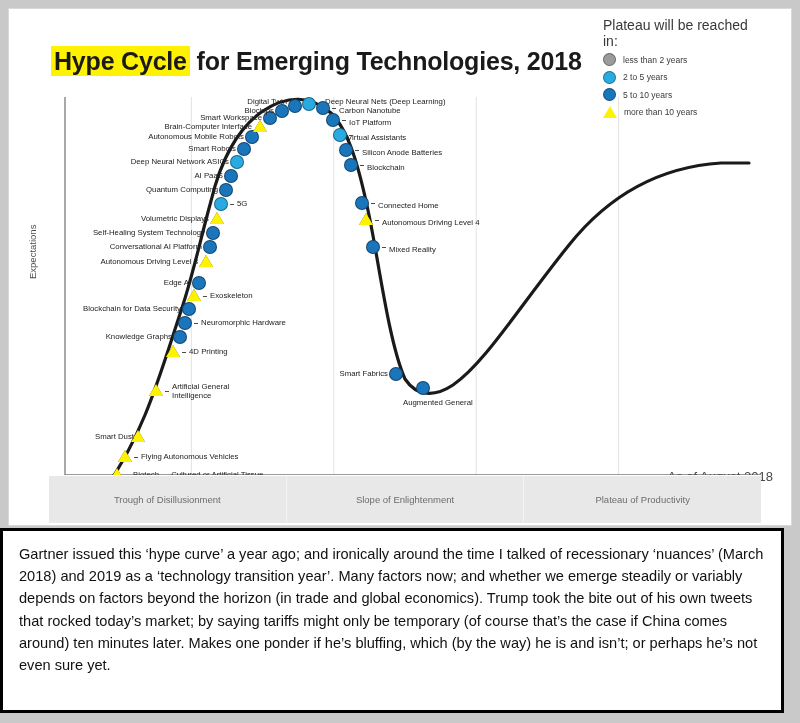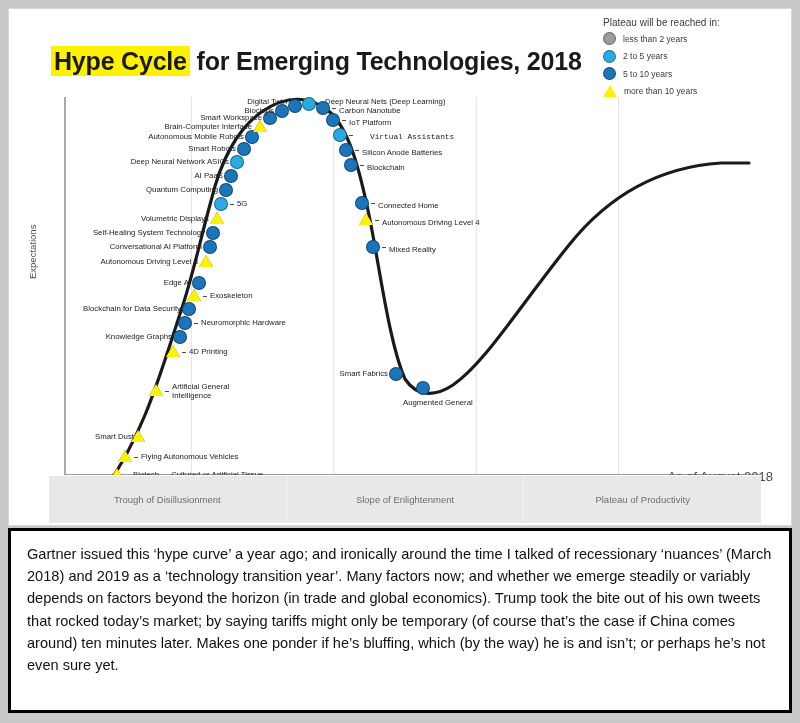--- a/index.html
+++ b/index.html
@@ -21,21 +21,21 @@
     font-size:25px;font-weight:bold;color:#1a1a1a;white-space:nowrap;
     letter-spacing:-0.2px;
   }
   .title .hl{background:#fff200;padding:1px 3px;}
 
   .plot{position:absolute;left:40px;top:88px;width:712px;height:400px;}
   .plot svg{display:block;}
 
   
   .legend{position:absolute;left:594px;top:8px;width:150px;}
-  .legend-title{font-size:10px;color:#3a3a3a;margin-bottom:4px;}
+  .legend-title{font-size:14px;color:#3a3a3a;margin-bottom:4px;}
   .legend-row{display:flex;align-items:center;margin-bottom:4.5px;}
   .legend-row .lbl{font-size:8.5px;color:#3a3a3a;margin-left:7px;}
   .sw{width:13px;height:13px;flex:none;}
   .sw.circle{border-radius:50%;}
   .sw.tri{
     width:0;height:0;border-left:7px solid transparent;
     border-right:7px solid transparent;border-bottom:12px solid #fff200;
     position:relative;
   }
   .sw.tri::after{
@@ -70,21 +70,21 @@
   
   .mk-label{
     position:absolute;font-size:7.8px;color:#222;white-space:nowrap;
     line-height:1.18;
   }
   .mk-label.r{text-align:right;}
   .mk-label.two{white-space:normal;width:72px;}
 
   
   .caption{
-    position:absolute;left:8px;top:528px;width:784px;height:185px;
+    position:absolute;left:0;top:528px;width:784px;height:185px;
     background:#ffffff;border:3px solid #000;box-sizing:border-box;
     padding:12px 8px 0 16px;
   }
   .caption p{
     margin:0;font-size:14.6px;line-height:1.52;color:#111;
     font-family:"Liberation Sans",sans-serif;
   }
 </style>
 </head>
 <body>
@@ -201,21 +201,21 @@
           <div title="Deep Neural Nets (Deep Learning) — 2 to 5 years" style="position: absolute; left: 253px; top: 0px; width: 14px; height: 14px; border-radius: 50%; background: rgb(41, 171, 226); border: 1px solid rgba(0, 0, 0, 0.4); box-sizing: border-box;"></div>
           <div class="mk-label" style="top: 0px; left: 276px;">Deep Neural Nets (Deep Learning)</div>
           <div style="position: absolute; height: 1px; background: rgb(74, 74, 74); top: 7px; left: 269px; width: 4px;"></div>
           <div title="Carbon Nanotube — 5 to 10 years" style="position: absolute; left: 267px; top: 4px; width: 14px; height: 14px; border-radius: 50%; background: rgb(27, 117, 187); border: 1px solid rgba(0, 0, 0, 0.4); box-sizing: border-box;"></div>
           <div class="mk-label" style="top: 9px; left: 290px;">Carbon Nanotube</div>
           <div style="position: absolute; height: 1px; background: rgb(74, 74, 74); top: 11px; left: 283px; width: 4px;"></div>
           <div title="IoT Platform — 5 to 10 years" style="position: absolute; left: 277px; top: 16px; width: 14px; height: 14px; border-radius: 50%; background: rgb(27, 117, 187); border: 1px solid rgba(0, 0, 0, 0.4); box-sizing: border-box;"></div>
           <div class="mk-label" style="top: 21px; left: 300px;">IoT Platform</div>
           <div style="position: absolute; height: 1px; background: rgb(74, 74, 74); top: 23px; left: 293px; width: 4px;"></div>
           <div title="Virtual Assistants — 2 to 5 years" style="position: absolute; left: 284px; top: 31px; width: 14px; height: 14px; border-radius: 50%; background: rgb(41, 171, 226); border: 1px solid rgba(0, 0, 0, 0.4); box-sizing: border-box;"></div>
-          <div class="mk-label" style="top: 36px; left: 321px; font-family: Liberation Mono, monospace;">Virtual Assistants</div>
+          <div class="mk-label" style="top: 36px; left: 298px;">Virtual Assistants</div>
           <div style="position: absolute; height: 1px; background: rgb(74, 74, 74); top: 38px; left: 300px; width: 4px;"></div>
           <div title="Silicon Anode Batteries — 5 to 10 years" style="position: absolute; left: 290px; top: 46px; width: 14px; height: 14px; border-radius: 50%; background: rgb(27, 117, 187); border: 1px solid rgba(0, 0, 0, 0.4); box-sizing: border-box;"></div>
           <div class="mk-label" style="top: 51px; left: 313px;">Silicon Anode Batteries</div>
           <div style="position: absolute; height: 1px; background: rgb(74, 74, 74); top: 53px; left: 306px; width: 4px;"></div>
           <div title="Blockchain — 5 to 10 years" style="position: absolute; left: 295px; top: 61px; width: 14px; height: 14px; border-radius: 50%; background: rgb(27, 117, 187); border: 1px solid rgba(0, 0, 0, 0.4); box-sizing: border-box;"></div>
           <div class="mk-label" style="top: 66px; left: 318px;">Blockchain</div>
           <div style="position: absolute; height: 1px; background: rgb(74, 74, 74); top: 68px; left: 311px; width: 4px;"></div>
           <div title="Connected Home — 5 to 10 years" style="position: absolute; left: 306px; top: 99px; width: 14px; height: 14px; border-radius: 50%; background: rgb(27, 117, 187); border: 1px solid rgba(0, 0, 0, 0.4); box-sizing: border-box;"></div>
           <div class="mk-label" style="top: 104px; left: 329px;">Connected Home</div>
           <div style="position: absolute; height: 1px; background: rgb(74, 74, 74); top: 106px; left: 322px; width: 4px;"></div>

